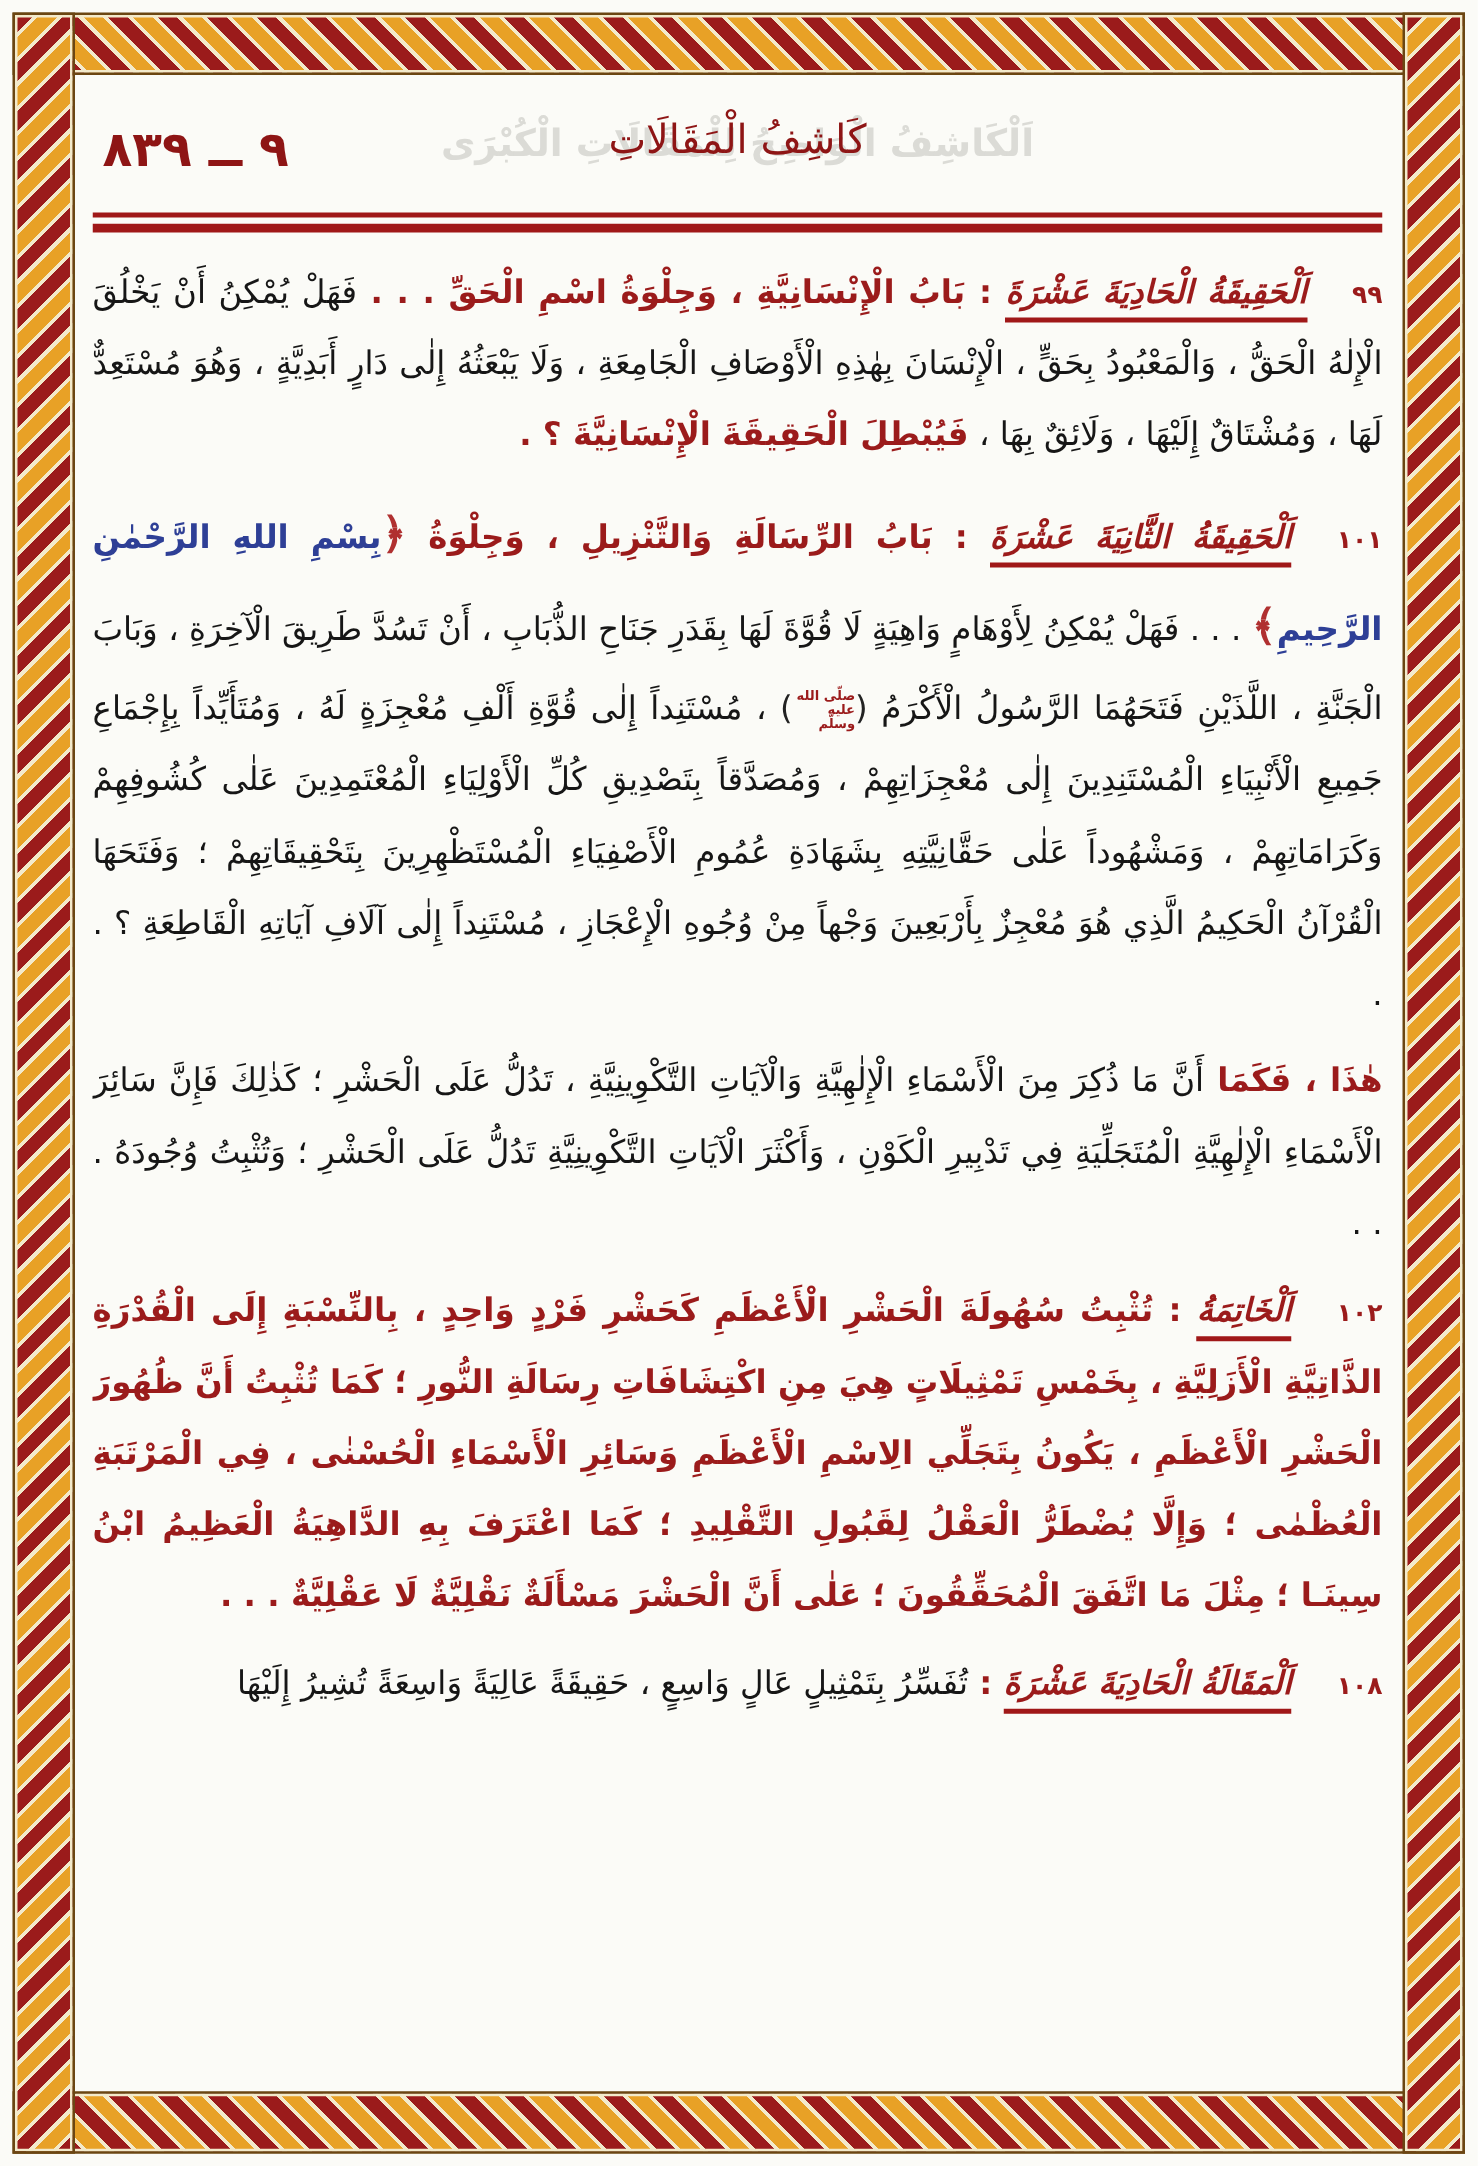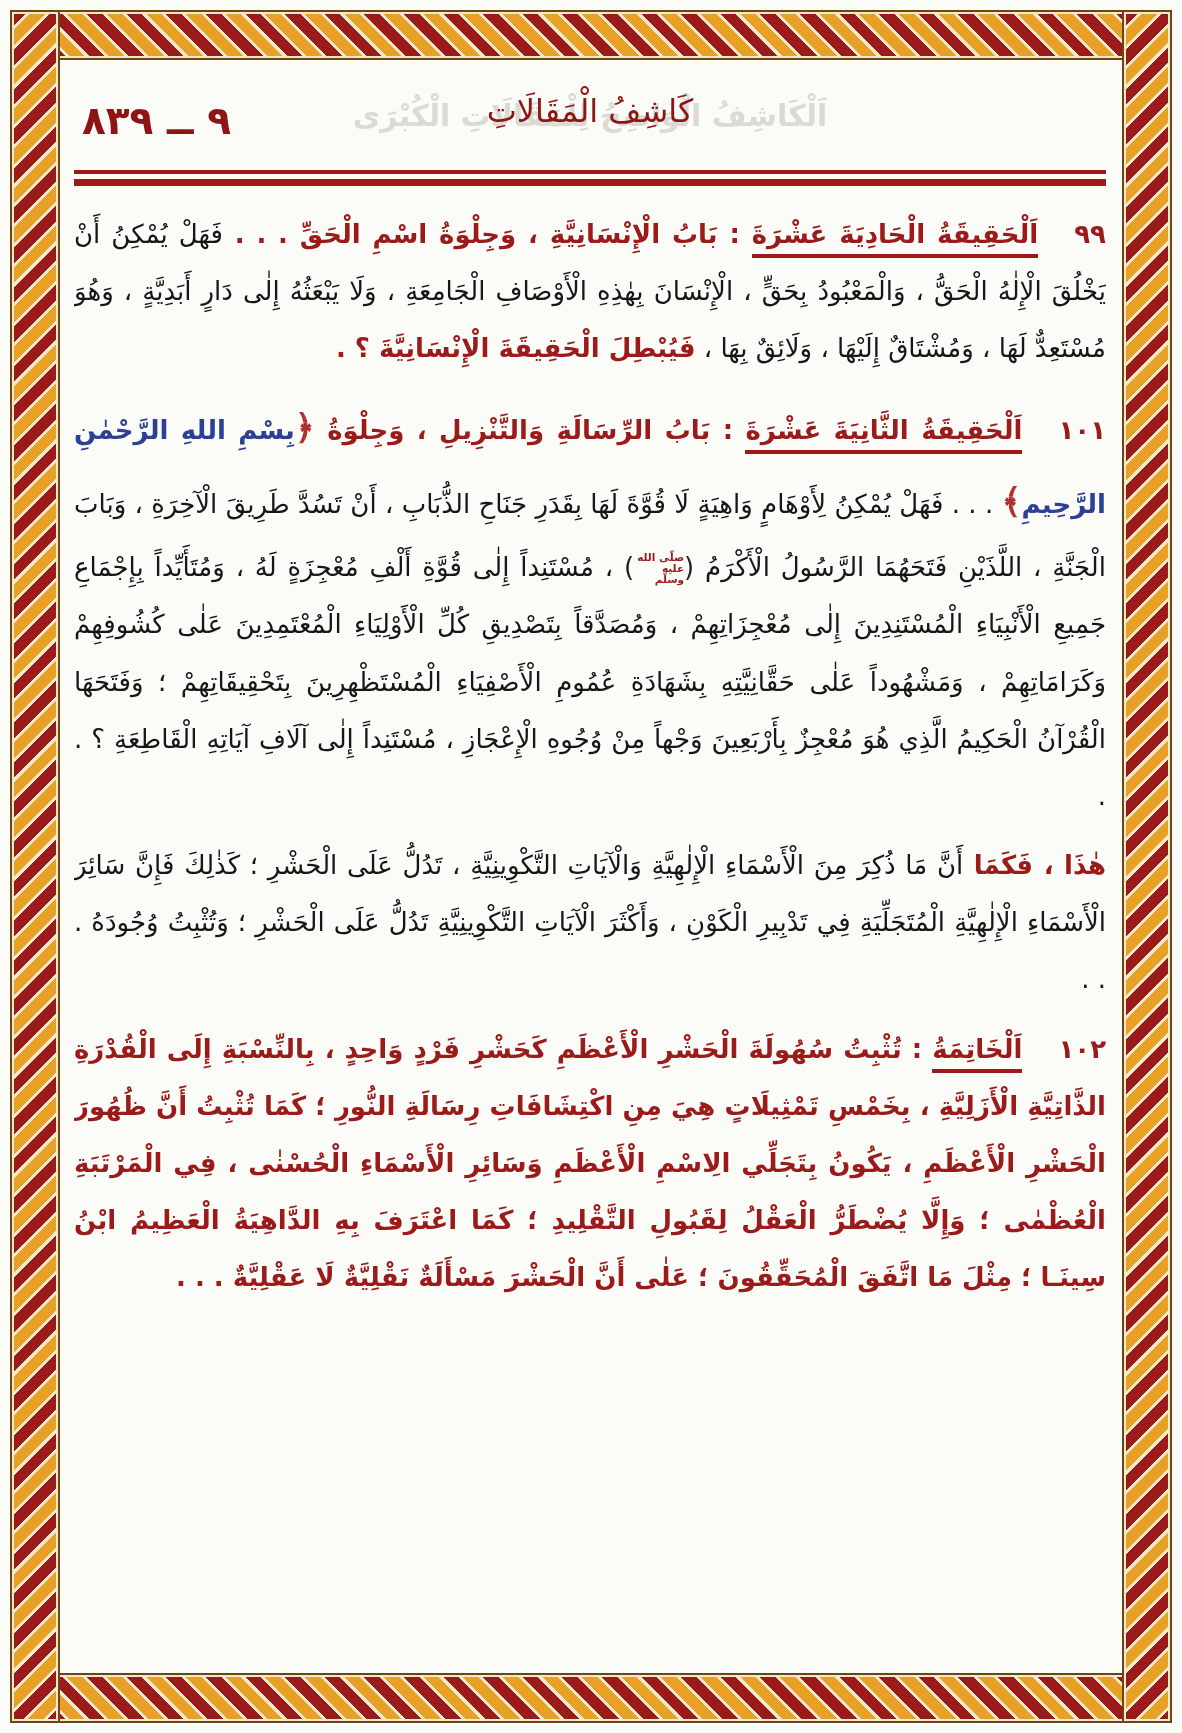--- a/index.html
+++ b/index.html
@@ -73,30 +73,31 @@
 
   .body-text{
     margin-top:20px;
     font-size:26px;
     line-height:2.2;
     color:var(--ink);
     text-align:justify;
   }
   .body-text p{margin:0 0 12px 0;}
   .num{
-    color:var(--maroon);font-weight:bold;font-size:26px;
+    color:var(--maroon);font-weight:bold;font-size:20px;
     margin-left:36px; 
     letter-spacing:2px;
   }
   .seg-black{color:var(--ink);}
   .seg-red{color:var(--maroon);font-weight:bold;}
   .seg-redu{
     color:var(--maroon);font-weight:bold;
     border-bottom:4px solid var(--rule);
     padding-bottom:5px;
+    font-style:italic;
   }
   .seg-blue{color:var(--blue);font-weight:bold;}
   .seg-bracket{color:#B03030;font-size:34px;font-weight:bold;}
   .saws-paren{color:#222;font-size:26px;}
   .saws{
     display:inline-block;width:50px;
     font-size:10.5px;line-height:1.05;
     color:var(--maroon);font-weight:bold;
     text-align:right;vertical-align:middle;
     white-space:normal;
@@ -123,16 +124,17 @@
     </div>
 
     <div class="rule1"></div>
     <div class="rule2"></div>
 
     <div class="body-text" id="body-text">
         <p><span class="num">٩٩</span><span class="seg-redu">اَلْحَقِيقَةُ الْحَادِيَةَ عَشْرَةَ</span><span class="seg-red"> : بَابُ الْإِنْسَانِيَّةِ ، وَجِلْوَةُ اسْمِ الْحَقِّ . . . </span><span class="seg-black">فَهَلْ يُمْكِنُ أَنْ يَخْلُقَ الْإِلٰهُ الْحَقُّ ، وَالْمَعْبُودُ بِحَقٍّ ، الْإِنْسَانَ بِهٰذِهِ الْأَوْصَافِ الْجَامِعَةِ ، وَلَا يَبْعَثُهُ إِلٰى دَارٍ أَبَدِيَّةٍ ، وَهُوَ مُسْتَعِدٌّ لَهَا ، وَمُشْتَاقٌ إِلَيْهَا ، وَلَائِقٌ بِهَا ، </span><span class="seg-red">فَيُبْطِلَ الْحَقِيقَةَ الْإِنْسَانِيَّةَ ؟ .</span></p>
         <p><span class="num">١٠١</span><span class="seg-redu">اَلْحَقِيقَةُ الثَّانِيَةَ عَشْرَةَ</span><span class="seg-red"> : بَابُ الرِّسَالَةِ وَالتَّنْزِيلِ ، وَجِلْوَةُ </span><span class="seg-bracket">﴿</span><span class="seg-blue">بِسْمِ اللهِ الرَّحْمٰنِ الرَّحِيمِ</span><span class="seg-bracket">﴾</span><span class="seg-black"> . . . فَهَلْ يُمْكِنُ لِأَوْهَامٍ وَاهِيَةٍ لَا قُوَّةَ لَهَا بِقَدَرِ جَنَاحِ الذُّبَابِ ، أَنْ تَسُدَّ طَرِيقَ الْآخِرَةِ ، وَبَابَ الْجَنَّةِ ، اللَّذَيْنِ فَتَحَهُمَا الرَّسُولُ الْأَكْرَمُ </span><span class="saws-paren">(</span><span class="saws">صلّى الله عليه وسلّم</span><span class="saws-paren">)</span><span class="seg-black"> ، مُسْتَنِداً إِلٰى قُوَّةِ أَلْفِ مُعْجِزَةٍ لَهُ ، وَمُتَأَيِّداً بِإِجْمَاعِ جَمِيعِ الْأَنْبِيَاءِ الْمُسْتَنِدِينَ إِلٰى مُعْجِزَاتِهِمْ ، وَمُصَدَّقاً بِتَصْدِيقِ كُلِّ الْأَوْلِيَاءِ الْمُعْتَمِدِينَ عَلٰى كُشُوفِهِمْ وَكَرَامَاتِهِمْ ، وَمَشْهُوداً عَلٰى حَقَّانِيَّتِهِ بِشَهَادَةِ عُمُومِ الْأَصْفِيَاءِ الْمُسْتَظْهِرِينَ بِتَحْقِيقَاتِهِمْ ؛ وَفَتَحَهَا الْقُرْآنُ الْحَكِيمُ الَّذِي هُوَ مُعْجِزٌ بِأَرْبَعِينَ وَجْهاً مِنْ وُجُوهِ الْإِعْجَازِ ، مُسْتَنِداً إِلٰى آلَافِ آيَاتِهِ الْقَاطِعَةِ ؟ . .</span></p>
         <p><span class="seg-red">هٰذَا ، فَكَمَا </span><span class="seg-black">أَنَّ مَا ذُكِرَ مِنَ الْأَسْمَاءِ الْإِلٰهِيَّةِ وَالْآيَاتِ التَّكْوِينِيَّةِ ، تَدُلُّ عَلَى الْحَشْرِ ؛ كَذٰلِكَ فَإِنَّ سَائِرَ الْأَسْمَاءِ الْإِلٰهِيَّةِ الْمُتَجَلِّيَةِ فِي تَدْبِيرِ الْكَوْنِ ، وَأَكْثَرَ الْآيَاتِ التَّكْوِينِيَّةِ تَدُلُّ عَلَى الْحَشْرِ ؛ وَتُثْبِتُ وُجُودَهُ . . .</span></p>
         <p><span class="num">١٠٢</span><span class="seg-redu">اَلْخَاتِمَةُ</span><span class="seg-red"> : تُثْبِتُ سُهُولَةَ الْحَشْرِ الْأَعْظَمِ كَحَشْرِ فَرْدٍ وَاحِدٍ ، بِالنِّسْبَةِ إِلَى الْقُدْرَةِ الذَّاتِيَّةِ الْأَزَلِيَّةِ ، بِخَمْسِ تَمْثِيلَاتٍ هِيَ مِنِ اكْتِشَافَاتِ رِسَالَةِ النُّورِ ؛ كَمَا تُثْبِتُ أَنَّ ظُهُورَ الْحَشْرِ الْأَعْظَمِ ، يَكُونُ بِتَجَلِّي الِاسْمِ الْأَعْظَمِ وَسَائِرِ الْأَسْمَاءِ الْحُسْنٰى ، فِي الْمَرْتَبَةِ الْعُظْمٰى ؛ وَإِلَّا يُضْطَرُّ الْعَقْلُ لِقَبُولِ التَّقْلِيدِ ؛ كَمَا اعْتَرَفَ بِهِ الدَّاهِيَةُ الْعَظِيمُ ابْنُ سِينَـا ؛ مِثْلَ مَا اتَّفَقَ الْمُحَقِّقُونَ ؛ عَلٰى أَنَّ الْحَشْرَ مَسْأَلَةٌ نَقْلِيَّةٌ لَا عَقْلِيَّةٌ . . .</span></p>
+        <p><span class="num">١٠٨</span><span class="seg-redu">اَلْمَقَالَةُ الْحَادِيَةَ عَشْرَةَ</span><span class="seg-red"> : </span><span class="seg-black">تُفَسِّرُ بِتَمْثِيلٍ عَالٍ وَاسِعٍ ، حَقِيقَةً عَالِيَةً وَاسِعَةً تُشِيرُ إِلَيْهَا</span></p>
       </div>
 
   </div>
 </div>
 
 </body></html>

